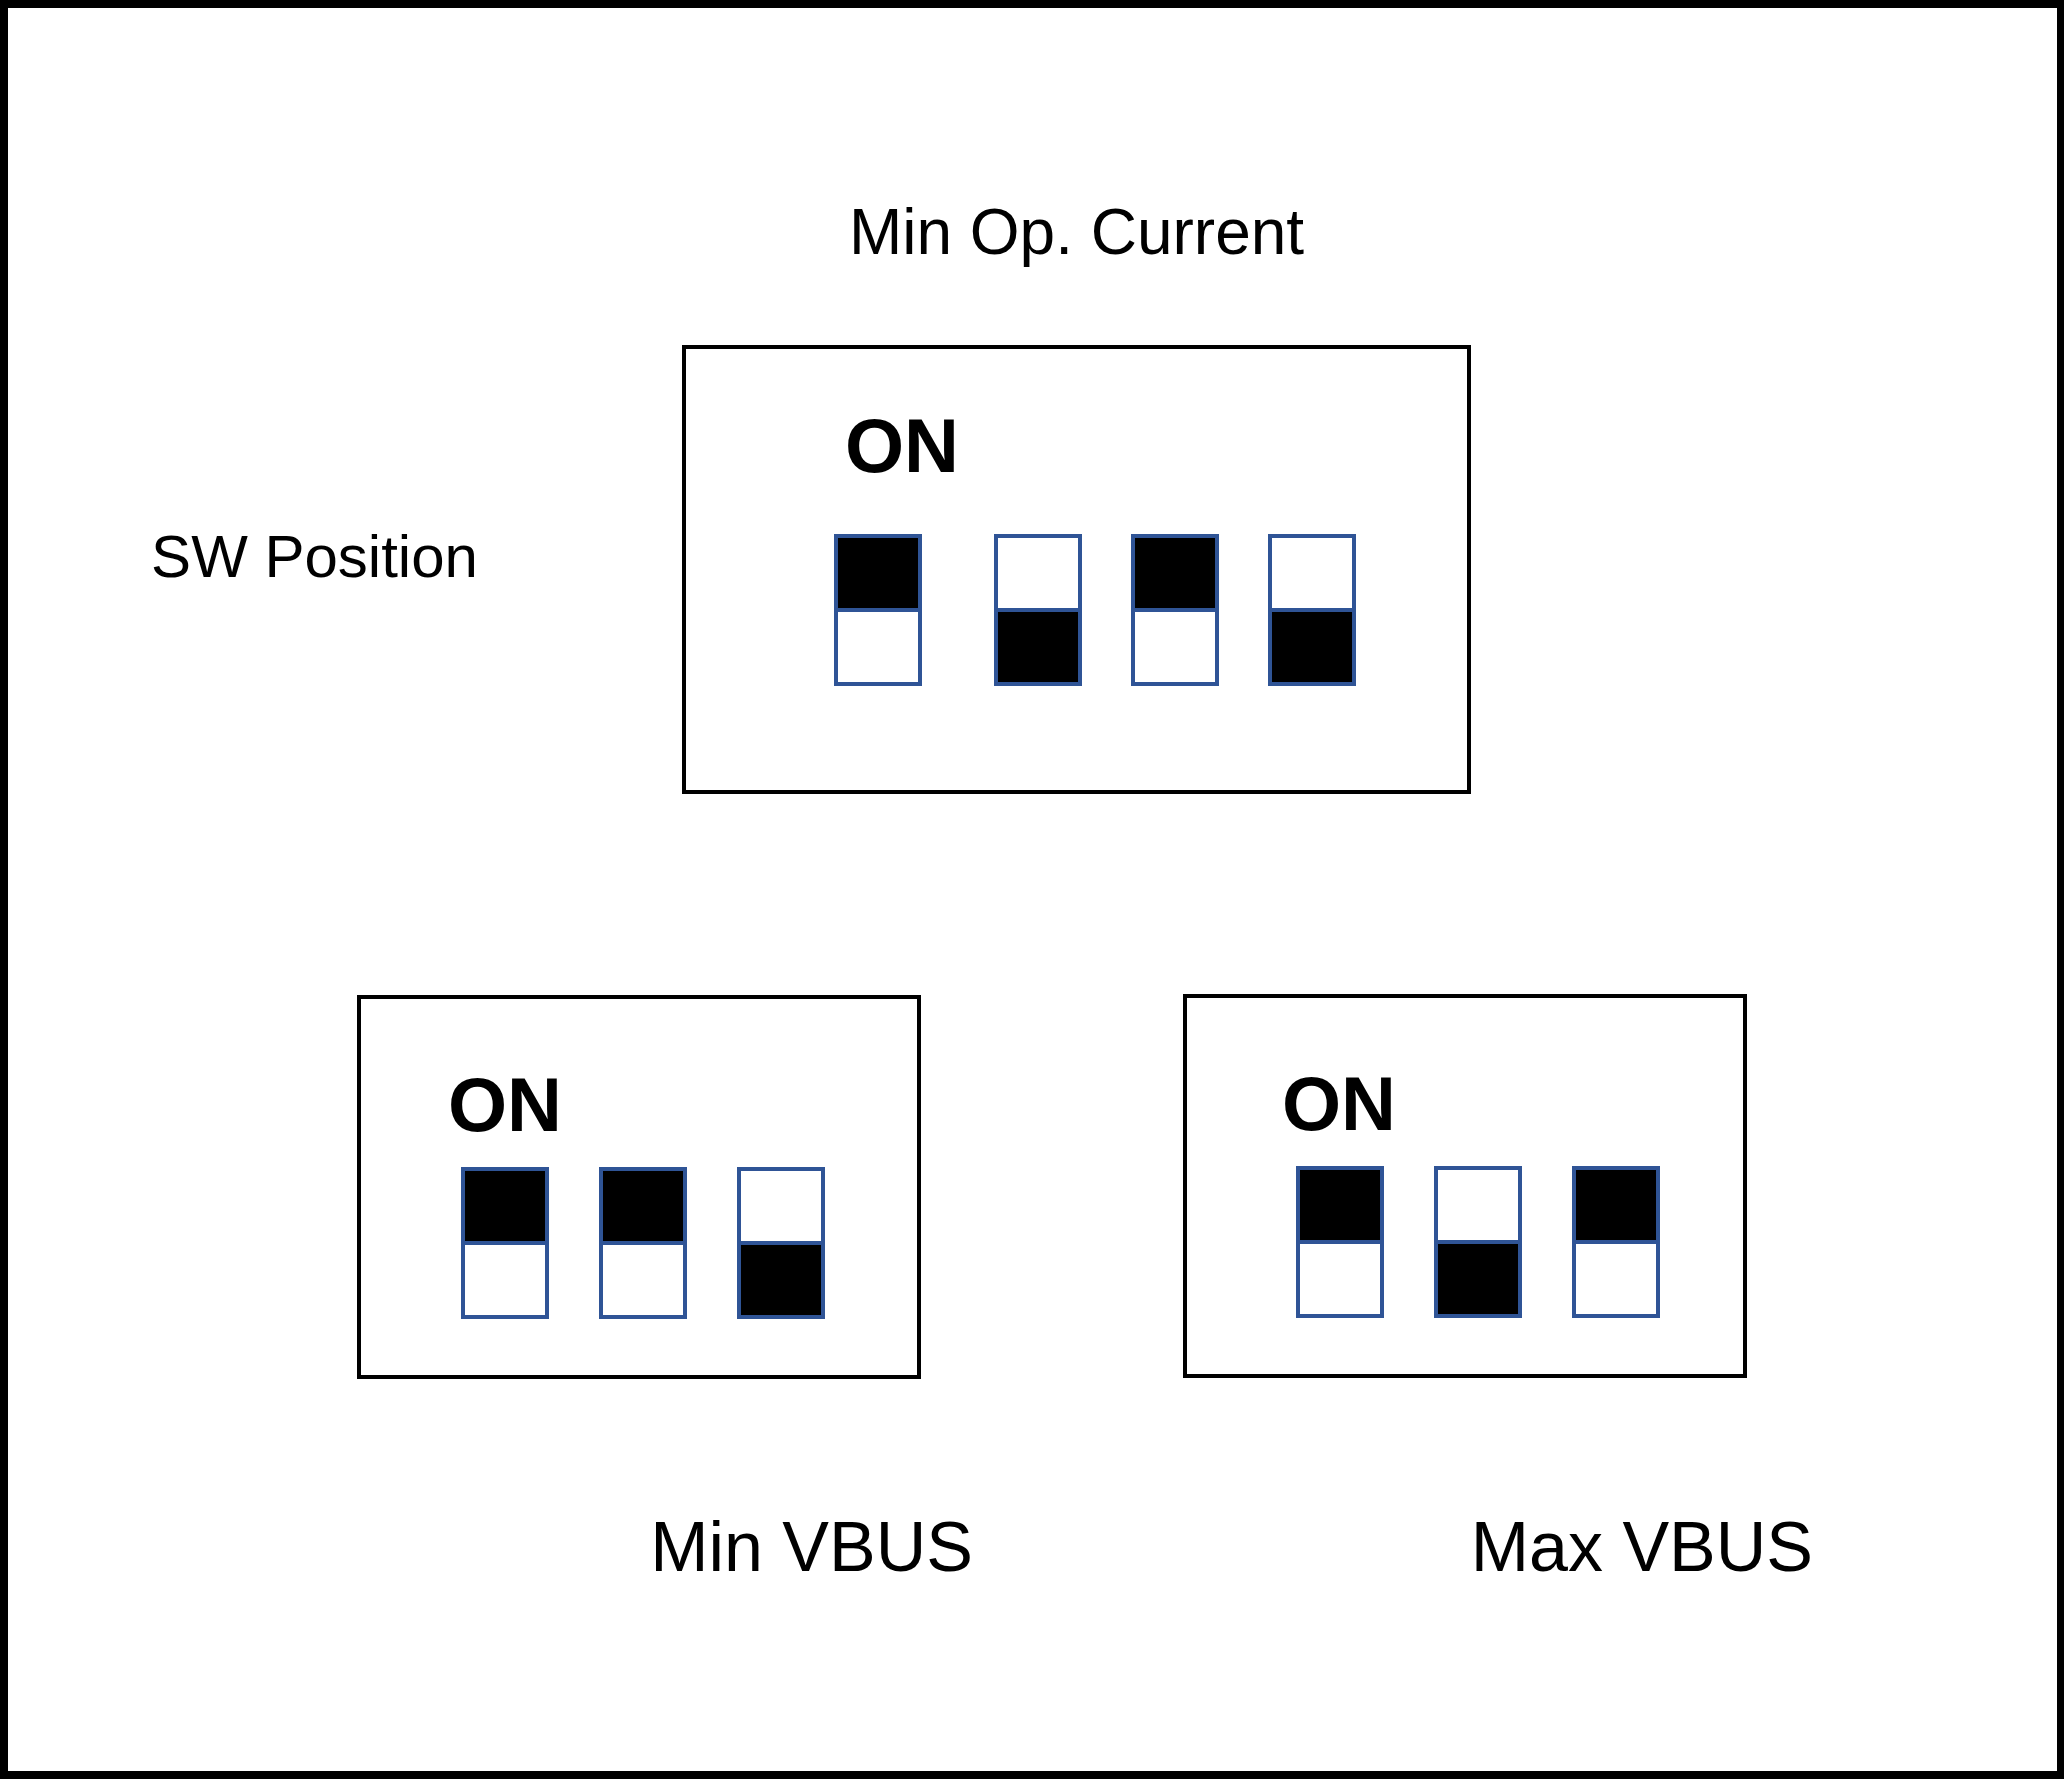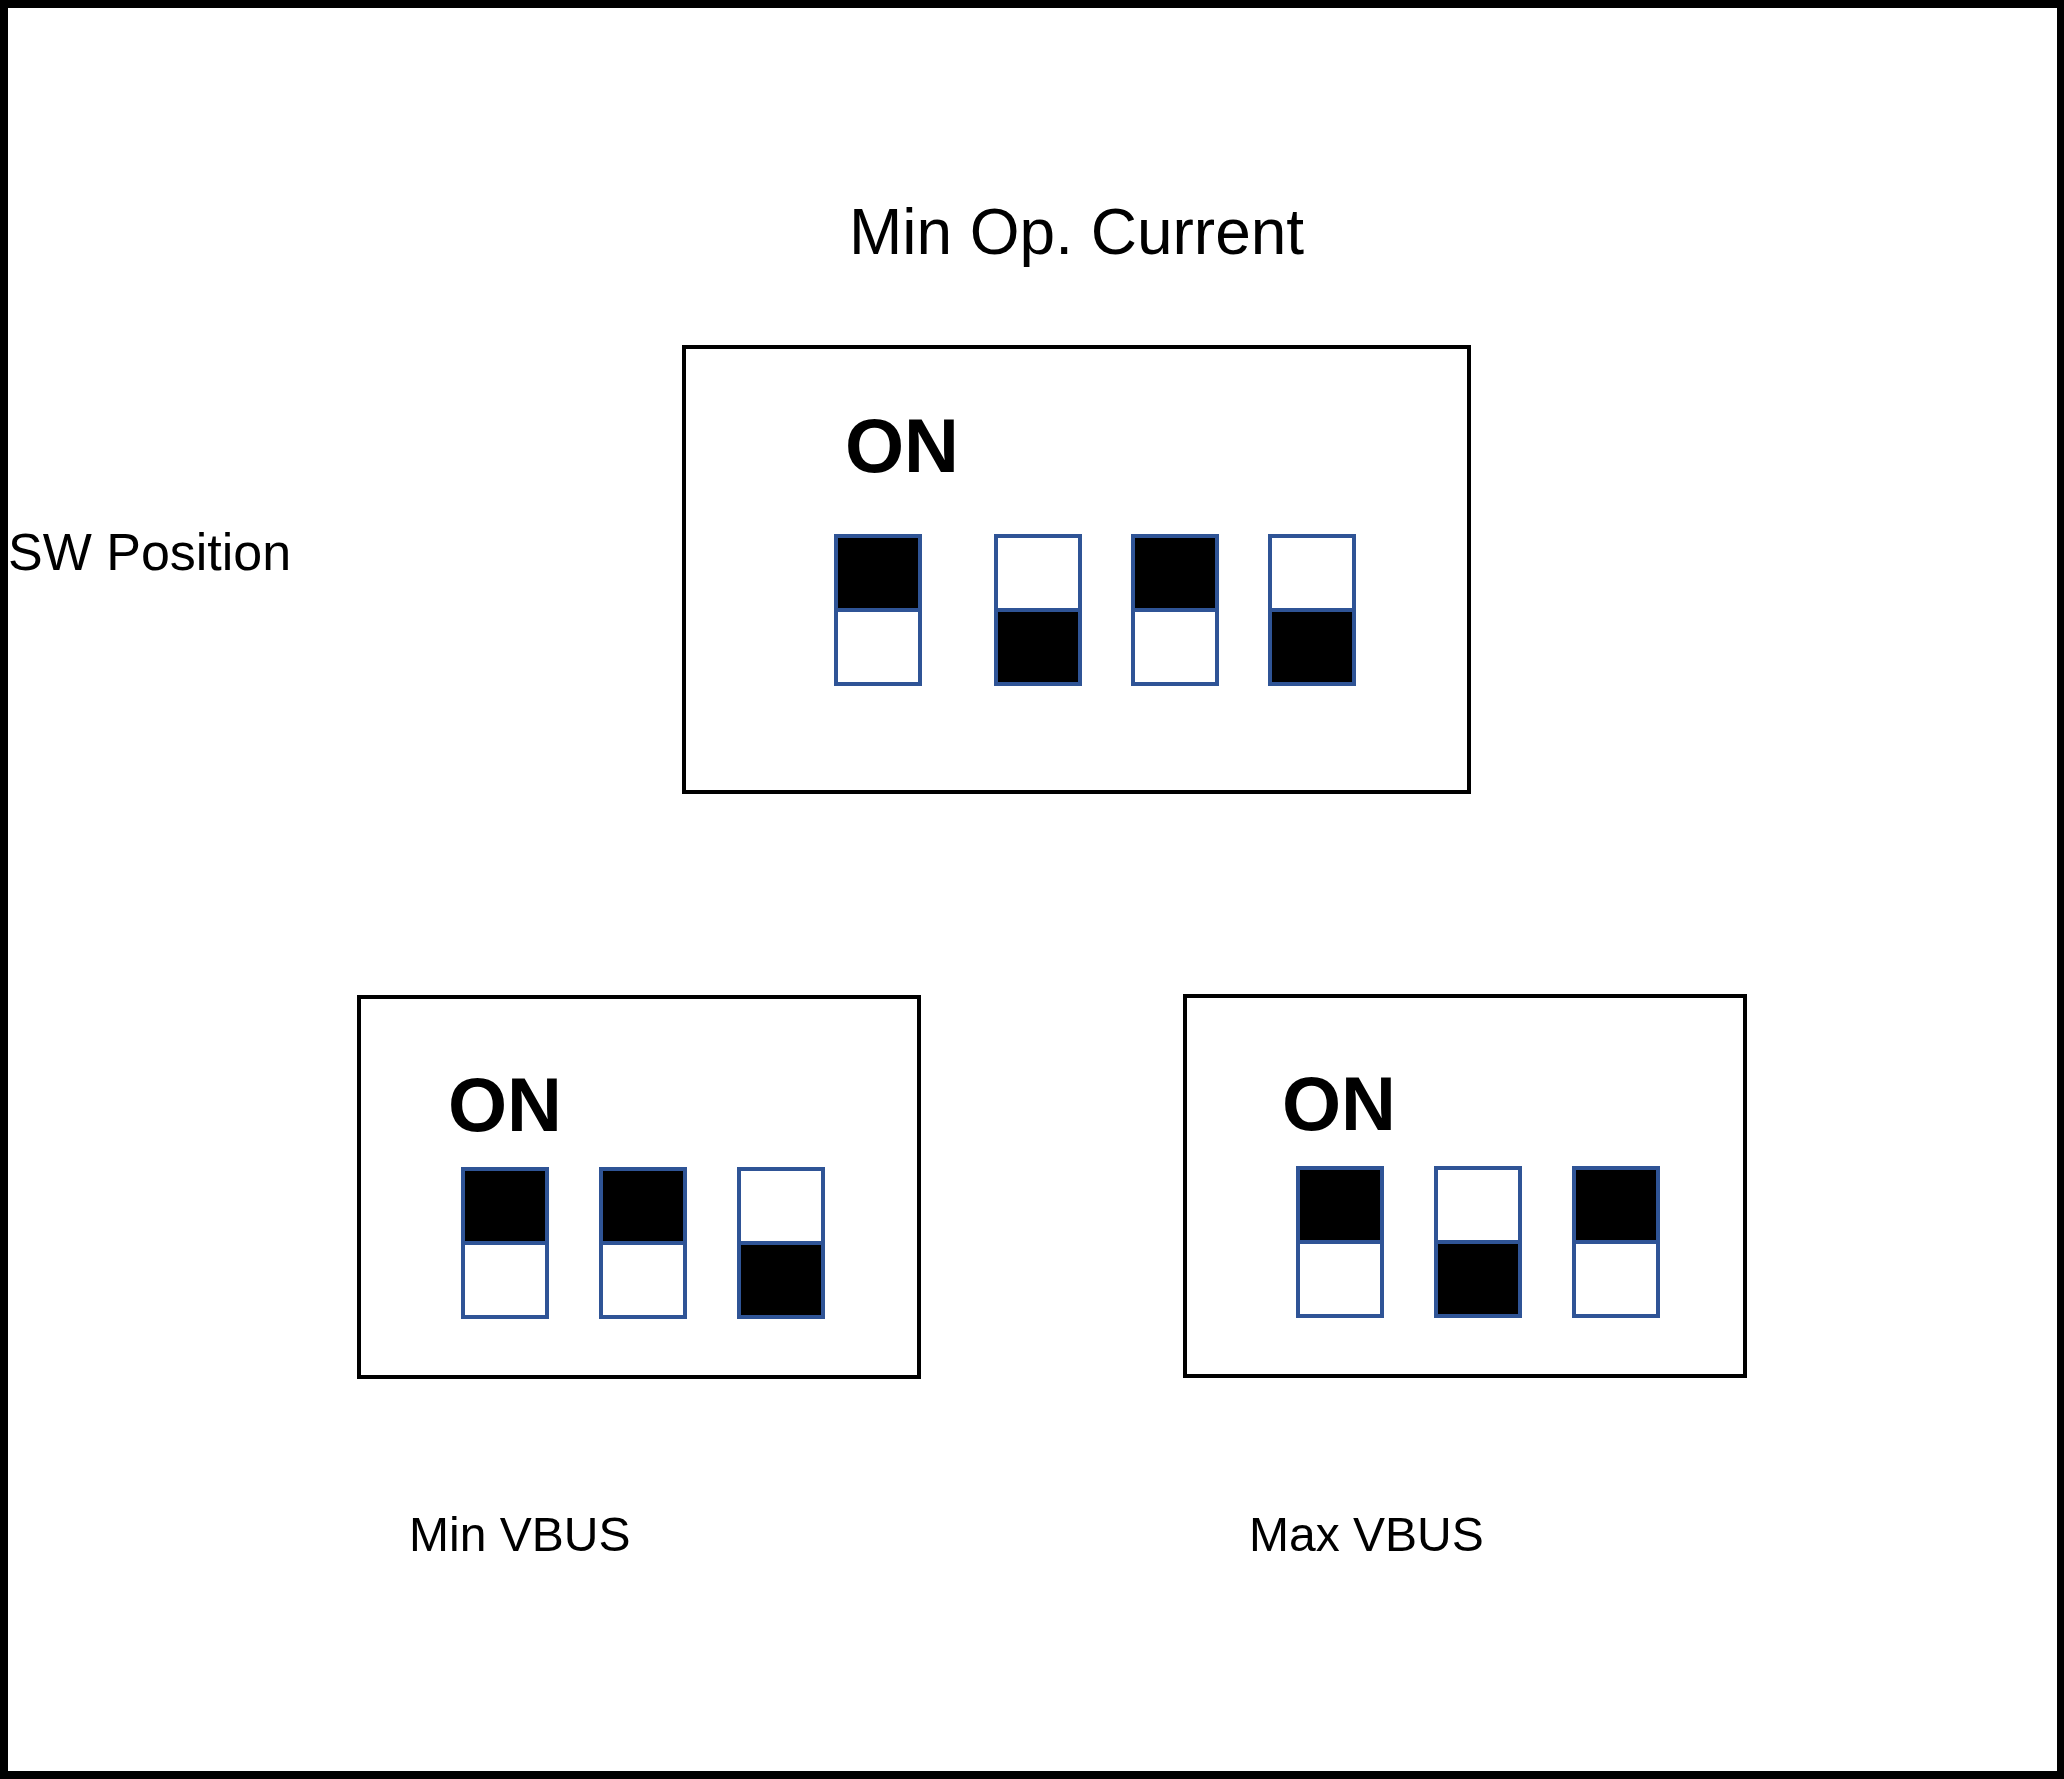--- a/index.html
+++ b/index.html
@@ -20,22 +20,22 @@
   .title{
     position:absolute;
     left:674px;top:189px;width:789px;
     text-align:center;
     font-size:64px;line-height:1.1;
     white-space:nowrap;
   }
   .row-label{
     position:absolute;
     left:0;top:516px;width:613px;
-    text-align:left;
-    font-size:52px;line-height:1.1;
+    text-align:center;
+    font-size:60px;line-height:1.1;
     white-space:nowrap;
   }
   .panel{
     position:absolute;
     border:4.7px solid var(--ink);
     background:#ffffff;
     box-sizing:border-box;
   }
   .panel-top{left:674px;top:337px;width:789px;height:449px;}
   .panel-minvbus{left:349px;top:987px;width:564px;height:384px;}
@@ -66,22 +66,22 @@
   }
   .cell{
     width:80px;height:70px;
     background:#ffffff;
   }
   .cell.top{border-bottom:4.7px solid var(--blue);}
   .cell.filled{background:#000000;}
   .panel-caption{
     position:absolute;
     top:1501px;width:564px;
-    text-align:left;
-    font-size:48px;line-height:1.1;
+    text-align:right;
+    font-size:70px;line-height:1.1;
     white-space:nowrap;
     transform:translateX(52px);
   }
   .caption-minvbus{left:349px;}
   .caption-maxvbus{left:1189px;}
 </style>
 </head>
 <body>
 
 <div class="canvas">

